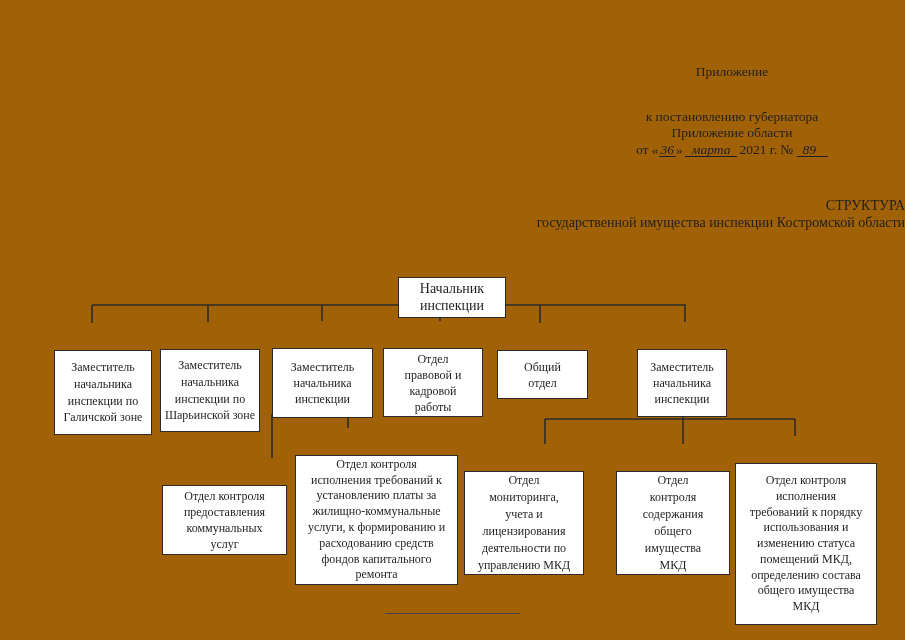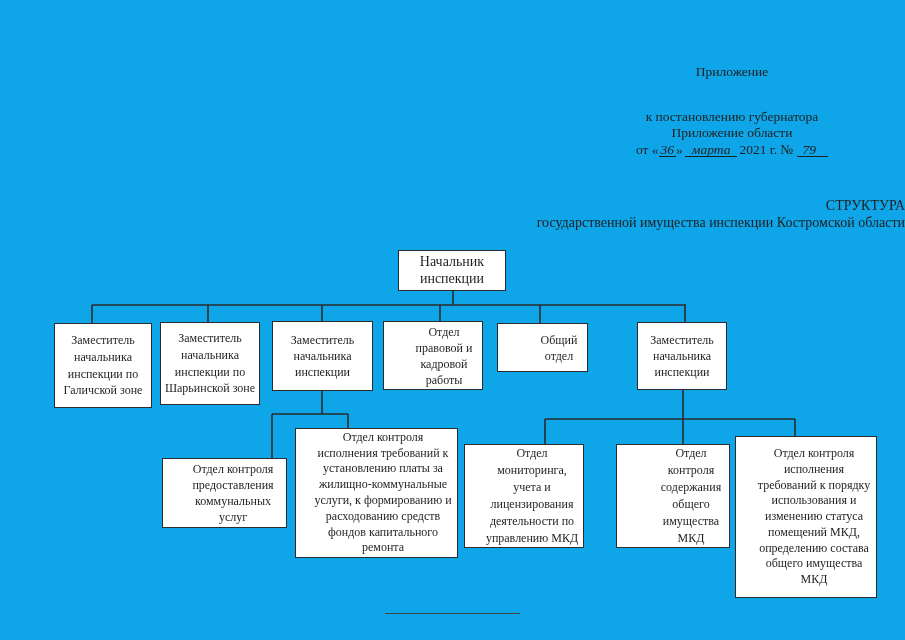--- a/index.html
+++ b/index.html
@@ -1,20 +1,20 @@
 <!DOCTYPE html>
 <html><head>
 <meta charset="utf-8">
 <style>
   html, body { margin: 0; padding: 0; background: #e8e8e8; }
   .page {
     position: relative;
     width: 905px;
     height: 640px;
-    background: #0ea5e9;
+    background: #a16207;
     font-family: "Liberation Serif", serif;
     color: #1f1f1f;
     overflow: hidden;
     margin: 0 auto;
   }
 
   
   .doc-head {
     position: absolute;
     left: 598px;
@@ -47,26 +47,27 @@
   }
 
   
   .node {
     position: absolute;
     box-sizing: border-box;
     border: 1.5px solid #2b2b2b;
     background: #ffffff;
     display: flex;
     align-items: center;
-    justify-content: flex-end;
+    justify-content: center;
     text-align: center;
     font-size: 12px;
     line-height: 16px;
     padding: 2px 3px;
     overflow: hidden;
+    margin-top: 27px;
   }
   .node--root   { font-size: 14px; line-height: 16.5px; }
   .node--tall5  { line-height: 16.6px; }
   .node--c2     { line-height: 15.8px; }
   .node--d12    { line-height: 16.9px; }
   .node--d3     { line-height: 15.8px; }
   .node span { display: inline-block; }
   .w50  span { max-width: 50px; }
   .w70  span { max-width: 70px; }
   .w96  span { max-width: 96px; }
@@ -88,21 +89,21 @@
 </style>
 </head>
 <body>
 
 <div class="page">
 
   <div class="doc-head">
     <div class="appendix">Приложение</div>
     <div>к постановлению губернатора</div>
     <div>Приложение области</div>
-    <div class="date-line"><span>от «</span><span class="hw hw--day">36</span><span>»</span><span class="hw hw--month">марта</span><span>2021 г. №</span><span class="hw hw--number">79</span></div>
+    <div class="date-line"><span>от «</span><span class="hw hw--day">36</span><span>»</span><span class="hw hw--month">марта</span><span>2021 г. №</span><span class="hw hw--number">89</span></div>
   </div>
 
   <div class="doc-title">
     <div>СТРУКТУРА</div>
     <div>государственной имущества инспекции Костромской области</div>
   </div>
 
   <svg class="connectors" width="905" height="640" aria-hidden="true">
 
     <line x1="453" y1="291" x2="453" y2="305"></line>

